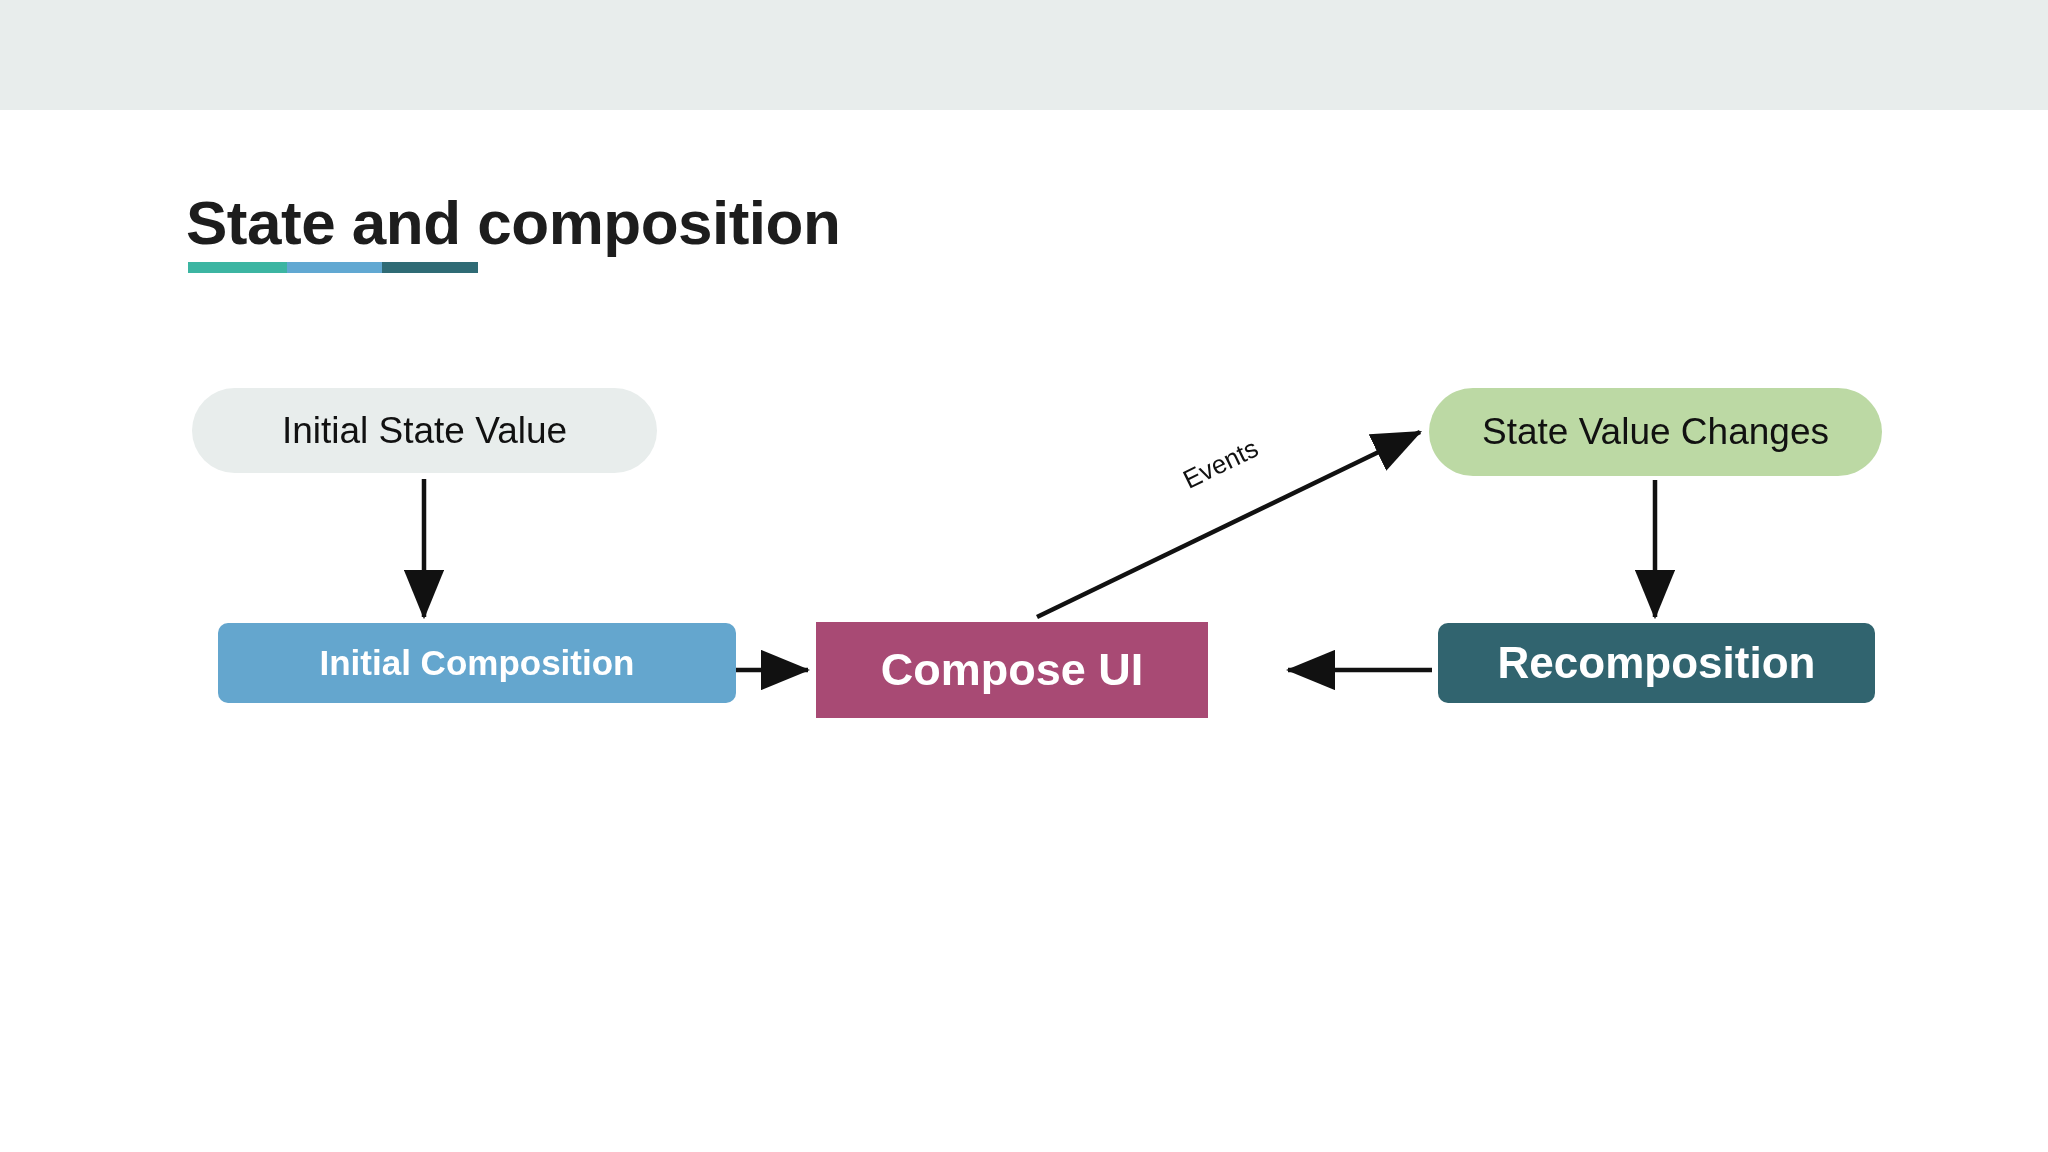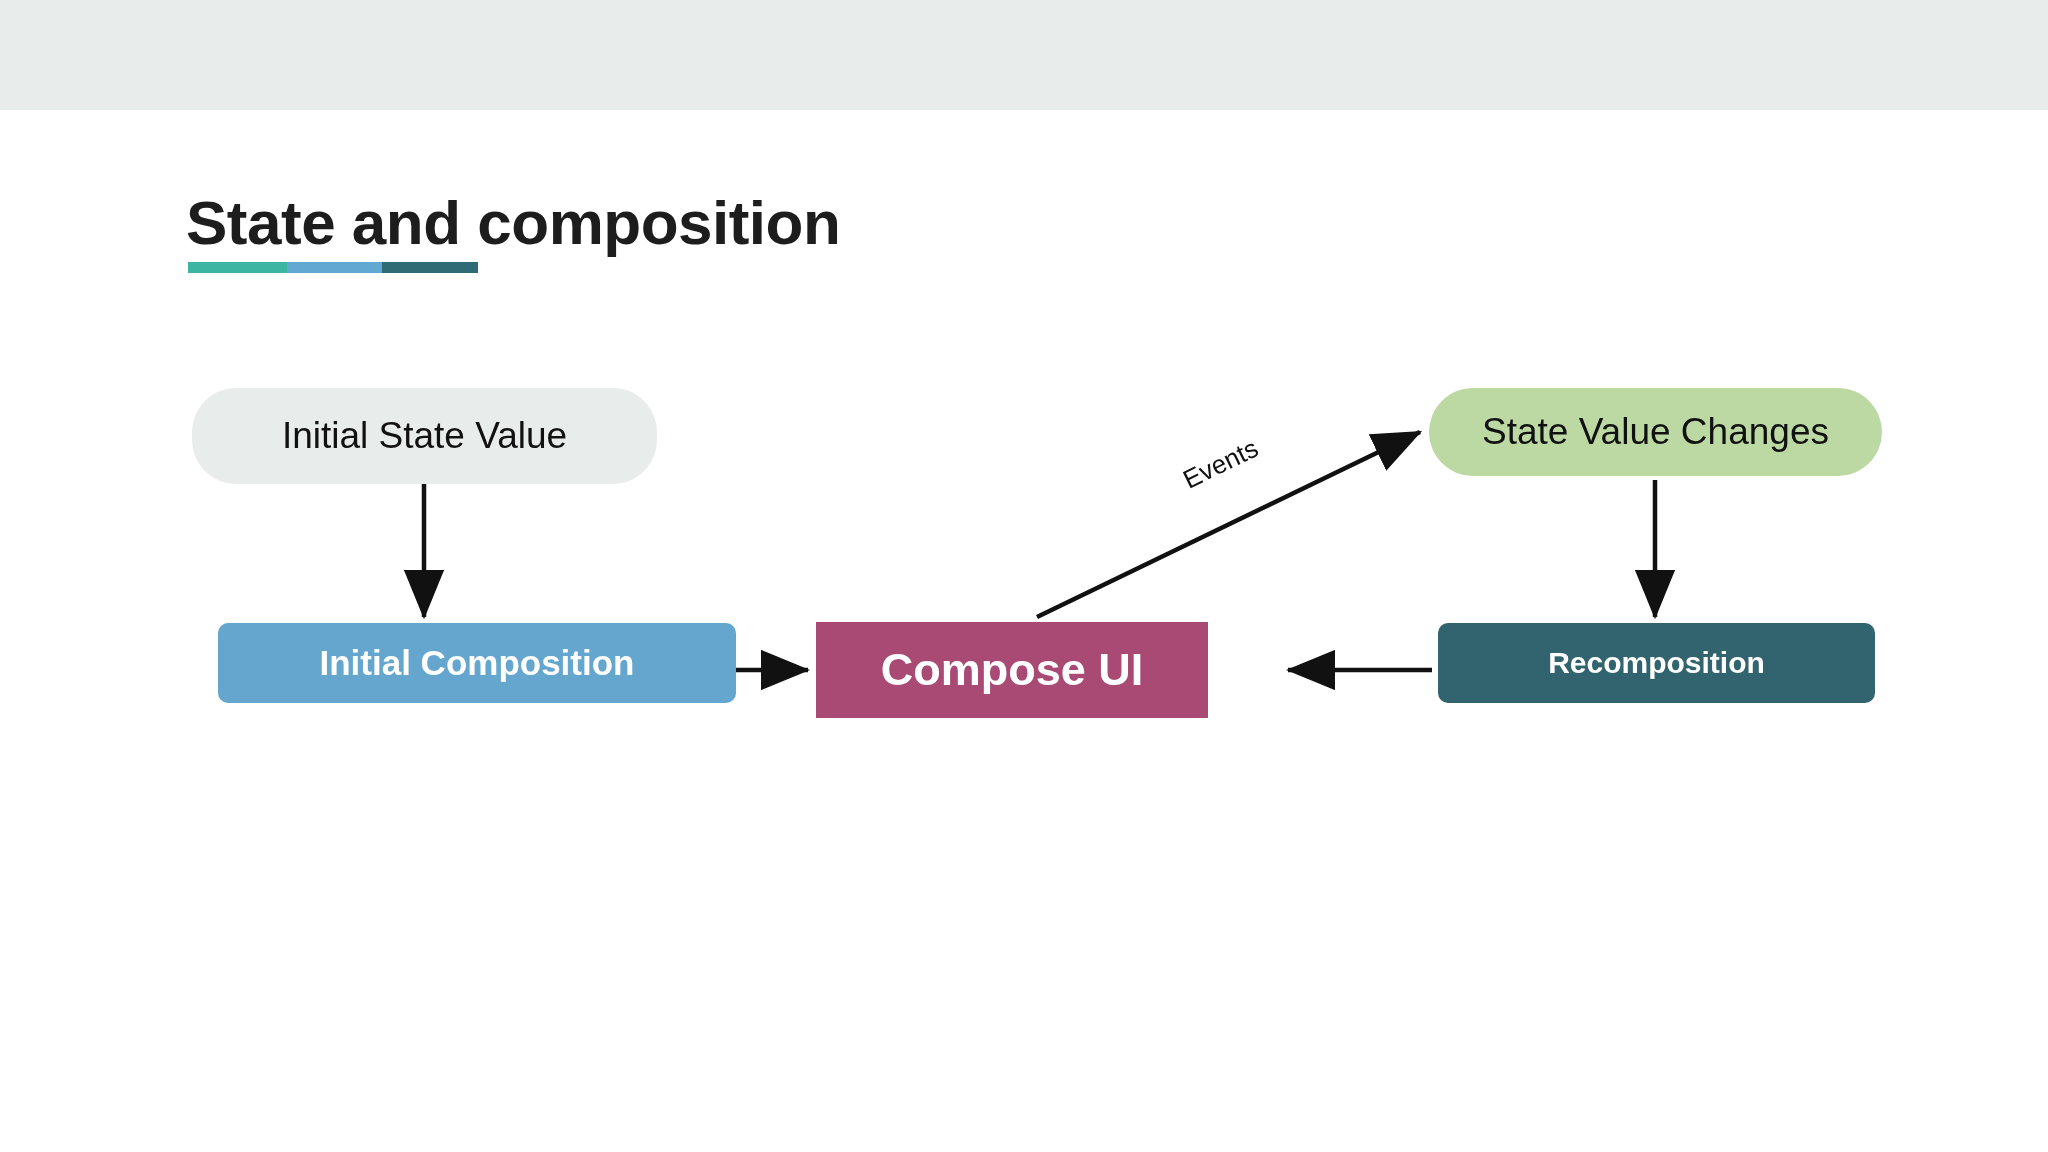--- a/index.html
+++ b/index.html
@@ -77,21 +77,21 @@
     box-sizing: border-box;
     text-align: center;
     white-space: nowrap;
   }
 
   
   #node-initial-state {
     left: 192px;
     top: 388px;
     width: 465px;
-    height: 96px;
+    height: 85px;
     background: #e8edec;
     border-radius: 44px;
     color: #111111;
     font-size: 37px;
     font-weight: 400;
     text-align: center;
   }
 
   
   #node-initial-composition {
@@ -134,21 +134,21 @@
 
   
   #node-recomposition {
     left: 1438px;
     top: 623px;
     width: 437px;
     height: 80px;
     background: #31646f;
     border-radius: 10px;
     color: #ffffff;
-    font-size: 30px;
+    font-size: 44px;
     font-weight: 700;
   }
 
   
   #edge-label-events {
     position: absolute;
     left: 1185px;
     top: 466px;
     font-size: 26px;
     font-weight: 400;

